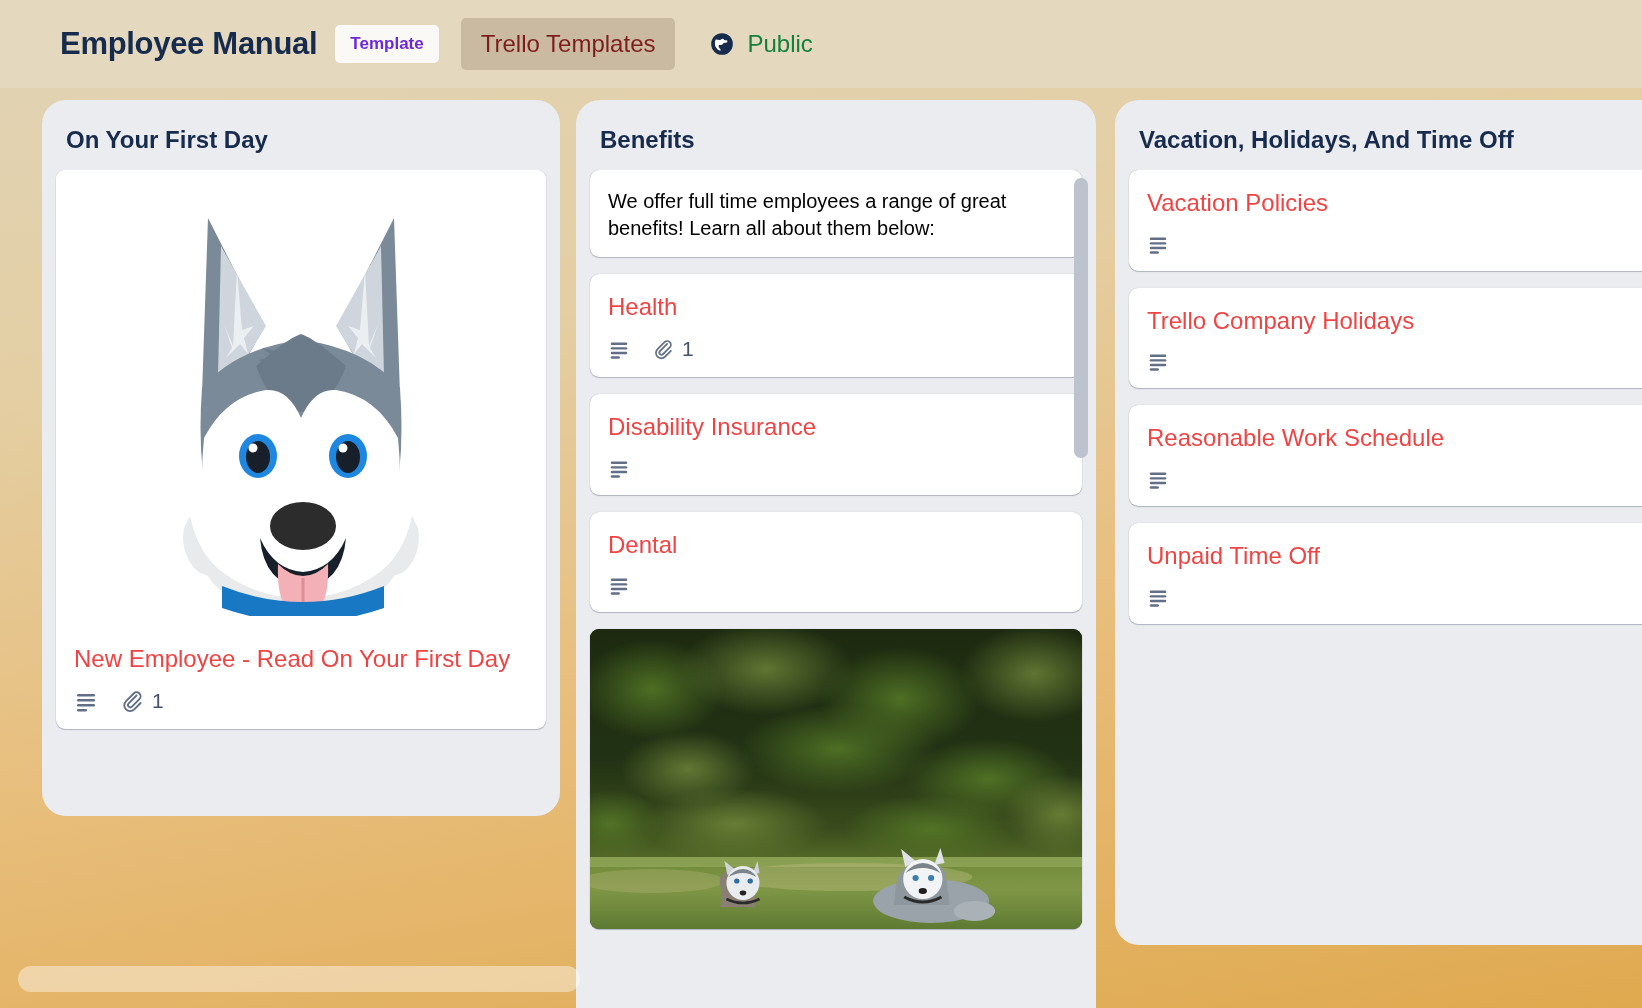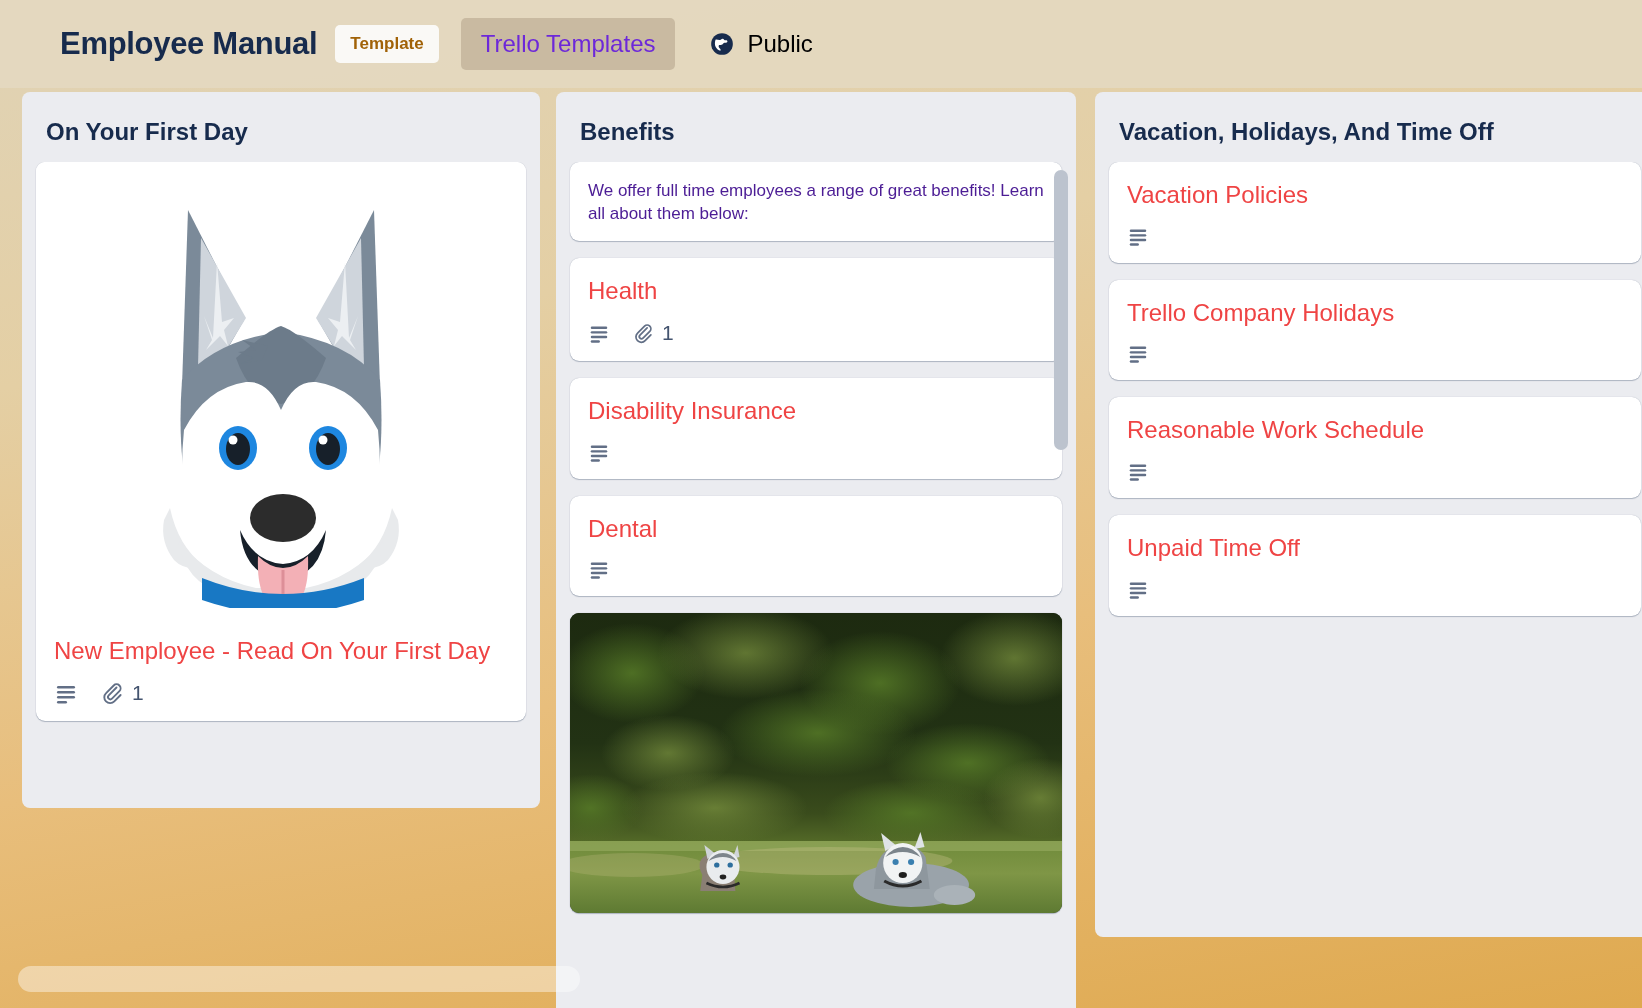--- a/index.html
+++ b/index.html
@@ -31,54 +31,55 @@
     white-space:nowrap;
   }
   .hdr-pill {
     margin-left:18px;
     border-radius:5px;
     display:flex; align-items:center;
     white-space:nowrap;
   }
   #template-badge {
     background:#faf9f6;
-    color:#a16207;
+    color:#6d28d9;
     font-size:17px; font-weight:bold;
     padding:9px 15px;
     border-radius:5px;
   }
   #workspace-button {
     background:rgba(190,175,149,0.72);
-    color:#6d28d9;
+    color:#7f1d1d;
     font-size:24px;
     padding:12px 20px;
     border-radius:5px;
     margin-left:22px;
   }
   #visibility-button {
     margin-left:24px;
     display:flex; align-items:center; gap:12px;
-    color:#000000; font-size:24px;
+    color:#15803d; font-size:24px;
     padding:8px 10px;
     border-radius:5px;
   }
   #globe-icon { display:block; width:26px; height:26px; }
 
   
   #lists-area {
     position:absolute; top:88px; left:0;
     width:1642px; height:858px;
     z-index:4;
   }
   .list {
-    position:absolute; top:4px;
+    position:absolute; top:12px;
     background:#ebecf0;
-    border-radius:8px;
+    border-radius:24px;
     display:flex; flex-direction:column;
     overflow:hidden;
+    margin-left:20px;
   }
   .list-header {
     padding:26px 24px 16px 24px;
     flex:0 0 auto;
   }
   .list-title {
     font-size:24px; font-weight:bold; color:#172b4d;
     white-space:nowrap;
   }
   .list-cards {
@@ -95,21 +96,21 @@
     box-shadow:0 1px 1px rgba(9,30,66,0.25), 0 0 1px rgba(9,30,66,0.30);
     margin-bottom:17px;
     overflow:hidden;
   }
   .card-body { padding:18px 18px 16px 18px; }
   .card-title {
     font-size:24px; color:#ef4444; line-height:1.28;
     word-wrap:break-word;
   }
   .card-text {
-    font-size:17px; color:#4c1d95; line-height:1.33;
+    font-size:20px; color:#000000; line-height:1.33;
   }
   .card-badges {
     display:flex; align-items:center; gap:22px;
     margin-top:14px;
   }
   .badge { display:flex; align-items:center; gap:8px; }
   .badge-count { font-size:21px; color:#44546f; }
   .desc-icon, .attach-icon { display:block; }
 
   

